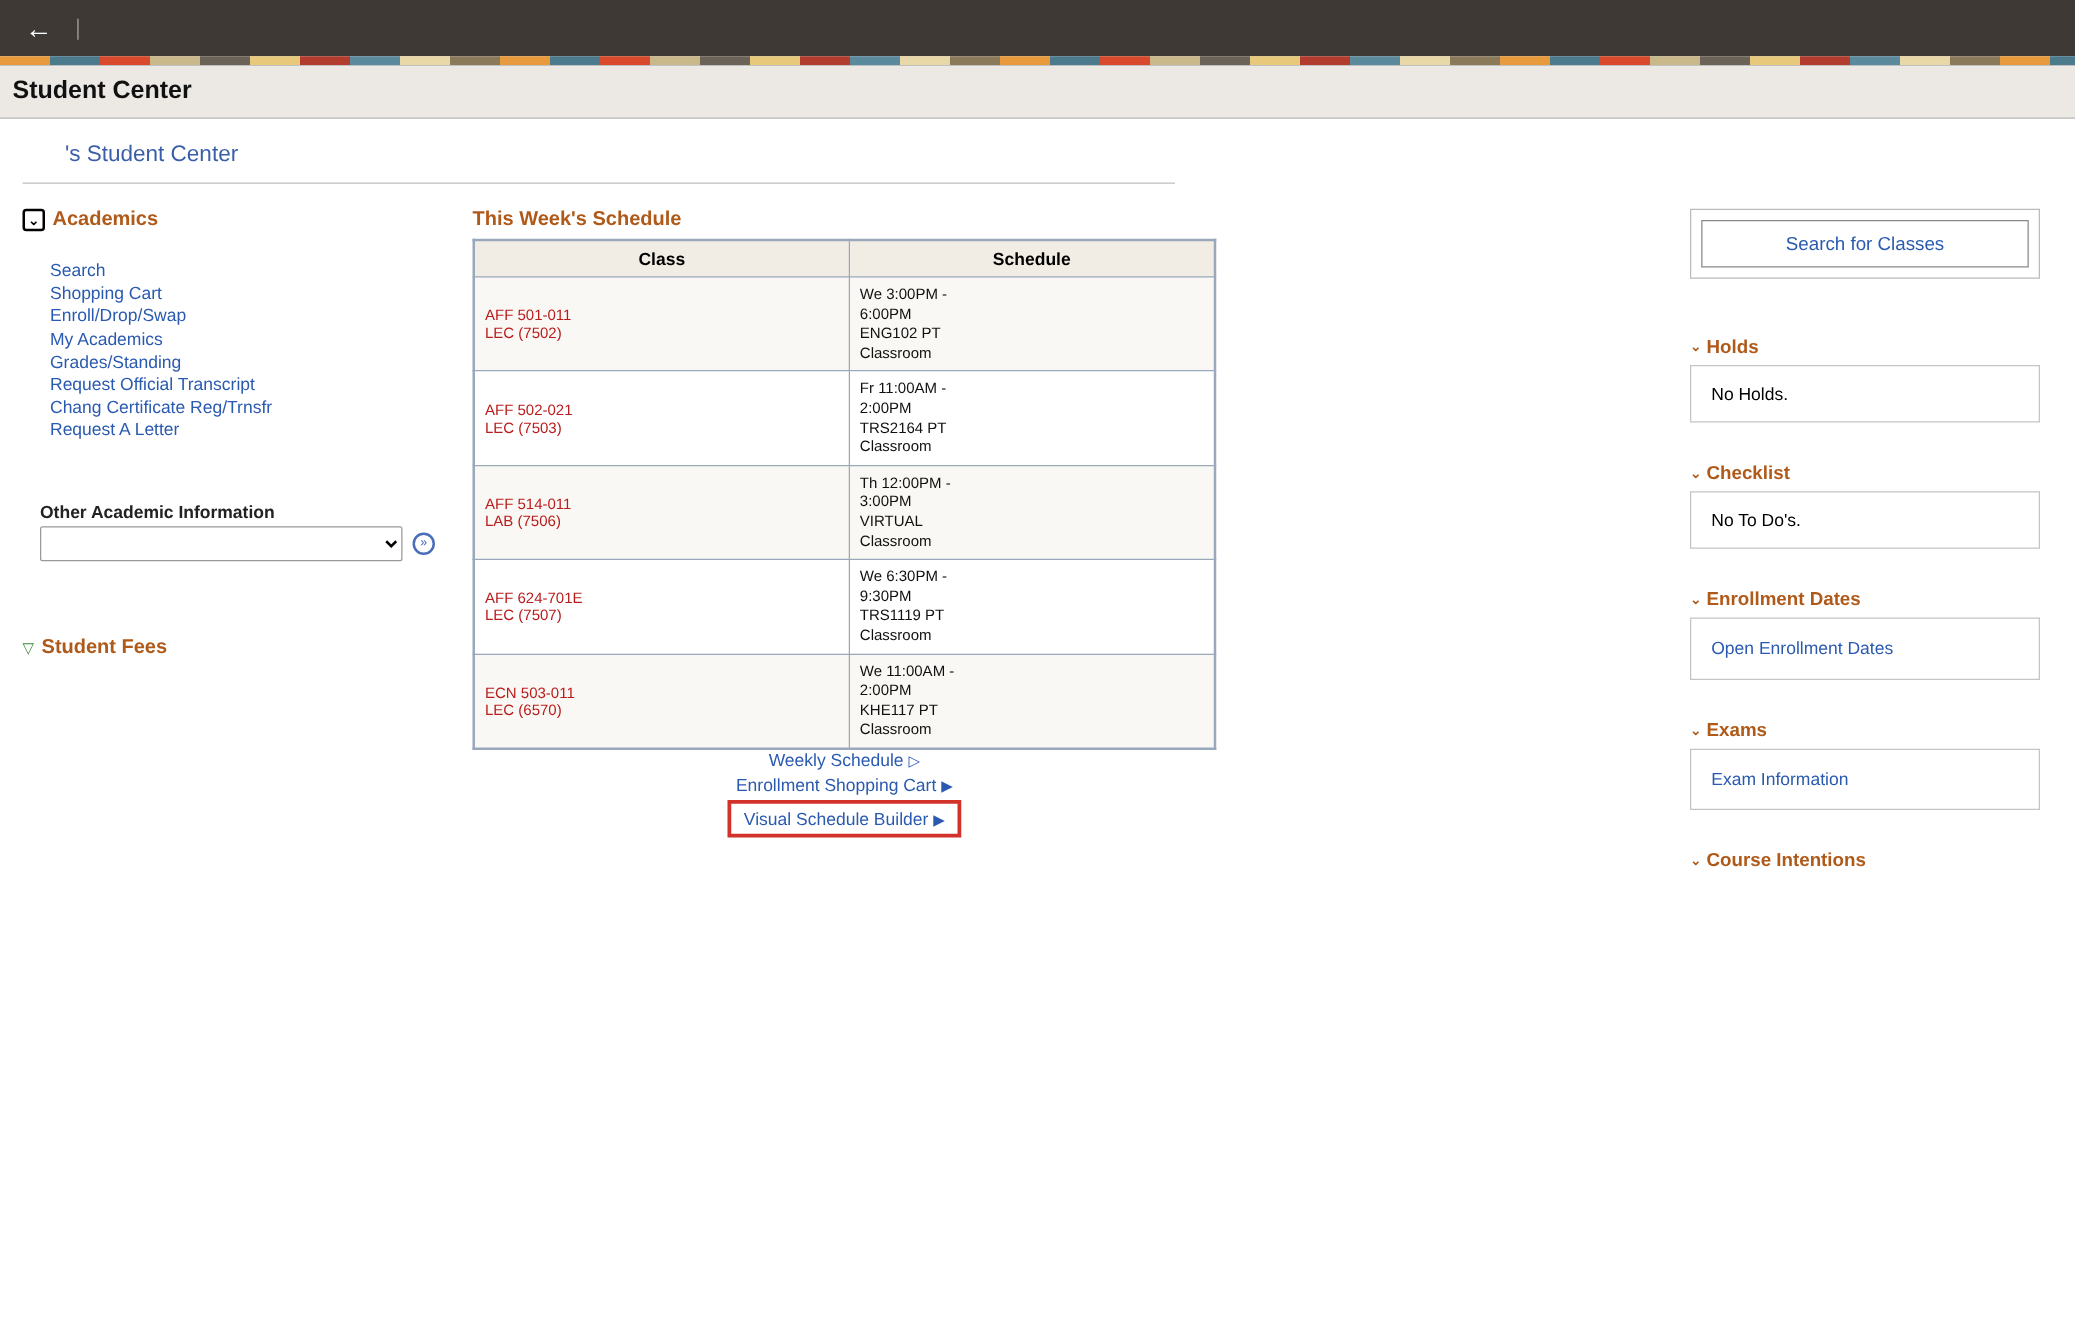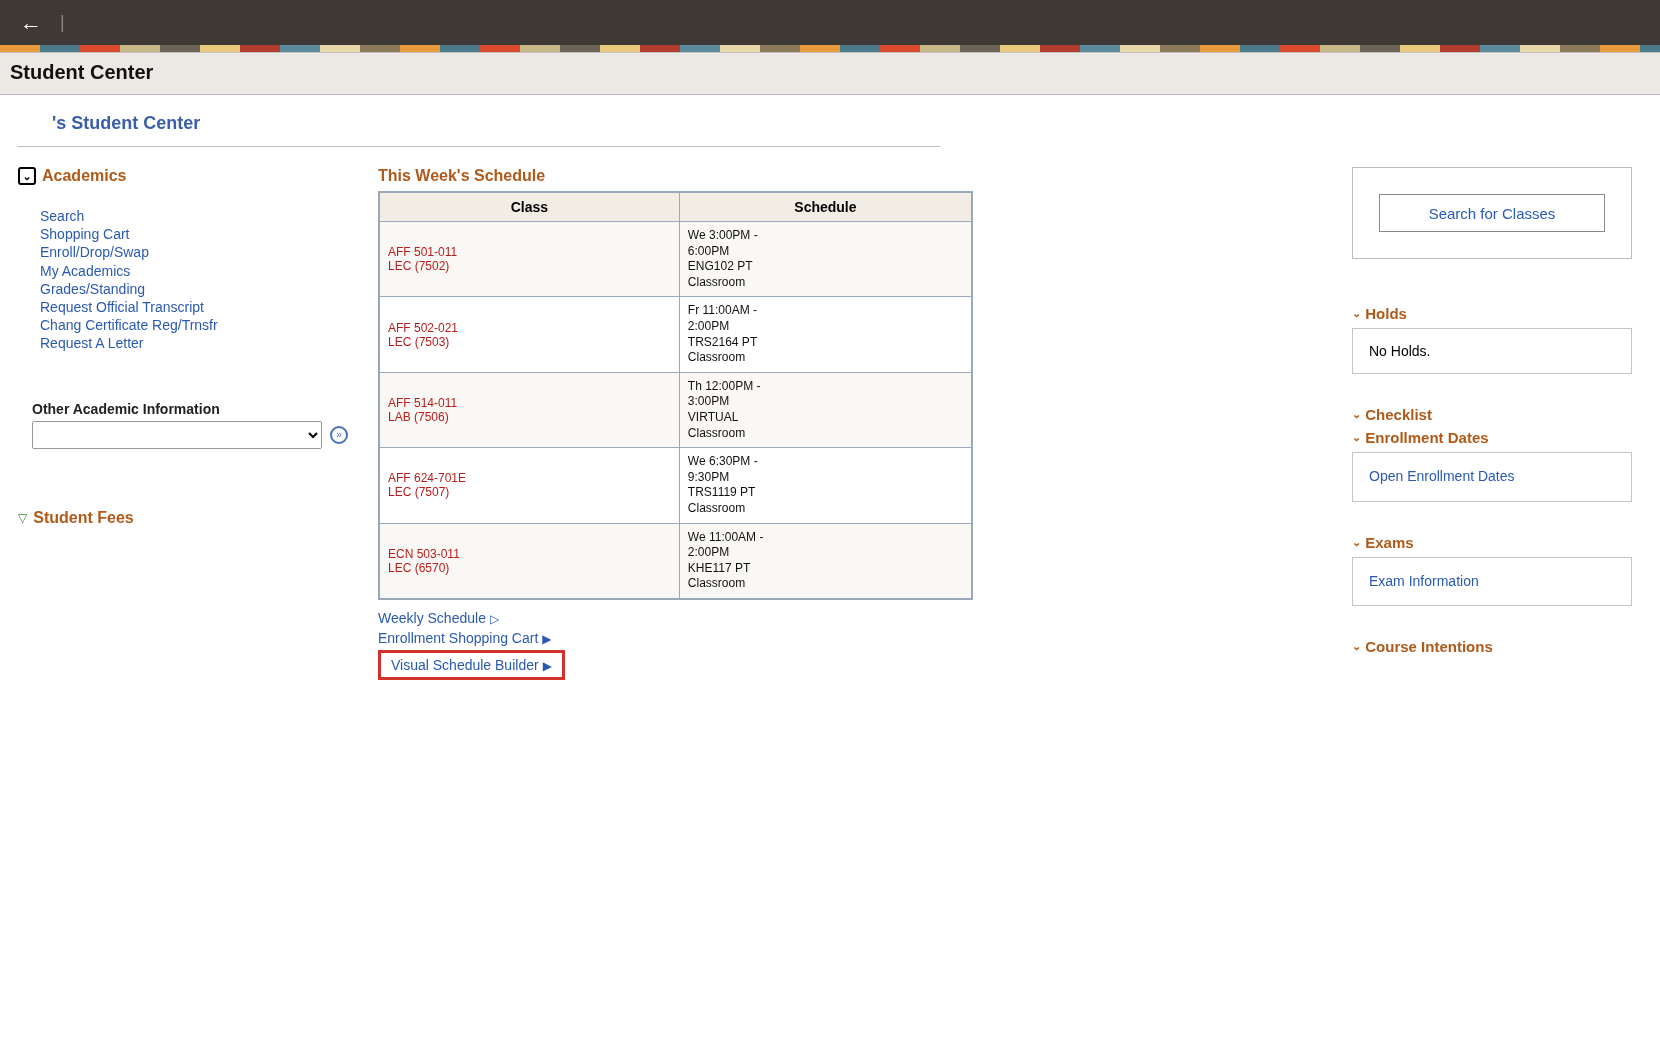--- a/index.html
+++ b/index.html
@@ -9,21 +9,21 @@
 .back-arrow { color: #fff; font-size: 22px; cursor: pointer; padding: 4px 8px; }
 .topbar-sep { color: #8a8682; margin-left: 10px; font-size: 18px; }
 
 .banner { height: 8px; background: repeating-linear-gradient(90deg,#e89b3c 0 40px,#4a7a8c 40px 80px,#d84a2b 80px 120px,#c9b98a 120px 160px,#6b6358 160px 200px,#e8c87a 200px 240px,#b23c2e 240px 280px,#5a8a9c 280px 320px,#e8d8a8 320px 360px,#8a7a5a 360px 400px); border-bottom: 1px solid #c0c0c0; }
 
 .titlebar { background: #ece9e4; border-bottom: 1px solid #bbb; padding: 8px 10px 10px 10px; }
 .titlebar h1 { font-size: 20px; font-weight: bold; color: #111; }
 
 .content { padding: 0 18px 30px 18px; }
 
-.subhead { color: #3a5fa8; font-size: 18px; font-weight: bold; padding: 18px 6px 12px 34px; border-bottom: 1px solid #bfbfbf; margin-bottom: 20px; max-width: 922px; }
+.subhead { color: #3a5fa8; font-size: 18px; font-weight: normal; padding: 18px 6px 12px 34px; border-bottom: 1px solid #bfbfbf; margin-bottom: 20px; max-width: 922px; }
 
 .layout { display: flex; gap: 30px; align-items: flex-start; }
 .leftcol { width: 330px; flex-shrink: 0; }
 .midcol { width: 595px; flex-shrink: 0; }
 .rightcol { width: 290px; flex-shrink: 0; margin-left: auto; padding-right: 10px; }
 
 .sect-head { display: flex; align-items: center; gap: 6px; font-size: 16px; color: #b05a1a; font-weight: bold; margin-bottom: 22px; }
 .sect-toggle { width: 18px; height: 18px; border: 2px solid #000; border-radius: 3px; display: flex; align-items: center; justify-content: center; font-size: 11px; color: #000; }
 
 .linklist { padding-left: 22px; }
@@ -36,28 +36,28 @@
 
 .sched-title { color: #b05a1a; font-size: 16px; font-weight: bold; margin-bottom: 6px; }
 .sched-table { width: 100%; border-collapse: collapse; border: 2px solid #9aa8bb; }
 .sched-table th { background: #f2ede4; border: 1px solid #9aa8bb; padding: 6px 8px; font-size: 14px; text-align: center; }
 .sched-table td { border: 1px solid #9aa8bb; padding: 6px 8px; font-size: 12px; vertical-align: middle; }
 .sched-table td.clsname { color: #b91c1c; }
 .sched-table td.schedcell { color: #111; white-space: pre-line; line-height: 1.3; }
 .sched-table tr:nth-child(odd) td { background: #faf8f4; }
 .sched-table tr:nth-child(even) td { background: #fff; }
 
-.sched-links { margin-top: 10px; text-align: left; font-size: 14px; }
+.sched-links { text-align: center; font-size: 14px; }
 .sched-links div { margin-bottom: 4px; }
 .sched-links a { color: #2a5ab0; text-decoration: none; cursor:pointer; }
 .tri { color: #2a5ab0; font-size: 12px; margin-left: 4px; }
 .tri-filled { color:#2a5ab0; }
 .highlight-box { display:inline-block; border: 3px solid #d2322a; padding: 4px 10px 4px 10px; }
 
-.search-box { border: 1px solid #bbb; padding: 26px; margin-bottom: 46px; }
+.search-box { border: 1px solid #bbb; padding: 8px; margin-bottom: 46px; }
 .search-btn { width: 100%; height: 38px; border: 1px solid #888; background: #fff; color: #2a5ab0; font-size: 15px; cursor: pointer; }
 
 .side-head { color: #b05a1a; font-size: 15px; font-weight: bold; margin-bottom: 6px; display:flex; align-items:center; gap:4px; }
 .chev { font-size: 11px; color: #b05a1a; }
 .side-box { border: 1px solid #c4c4c4; padding: 14px 16px; font-size: 14px; margin-bottom: 32px; }
 .side-box a { color: #2a5ab0; text-decoration: none; display:block; line-height:1.4; }
 
 .student-fees-row { display:flex; align-items:center; gap:6px; margin-top: 60px; }
 .sf-toggle { color: #3a8a3a; font-size: 12px; }
 .sf-label { color: #b05a1a; font-size: 16px; font-weight: bold; }
@@ -159,20 +159,21 @@
       <div class="side-head">
           <span class="chev">⌄</span>
           <span>Holds</span>
         </div>
       <div class="side-box">No Holds.</div>
 
       <div class="side-head">
           <span class="chev">⌄</span>
           <span>Checklist</span>
         </div>
+      <div class="side-box">No To Do's.</div>
 
       <div class="side-head">
           <span class="chev">⌄</span>
           <span>Enrollment Dates</span>
         </div>
       <div class="side-box">
         <a>Open Enrollment Dates</a>
       </div>
 
       <div class="side-head">

